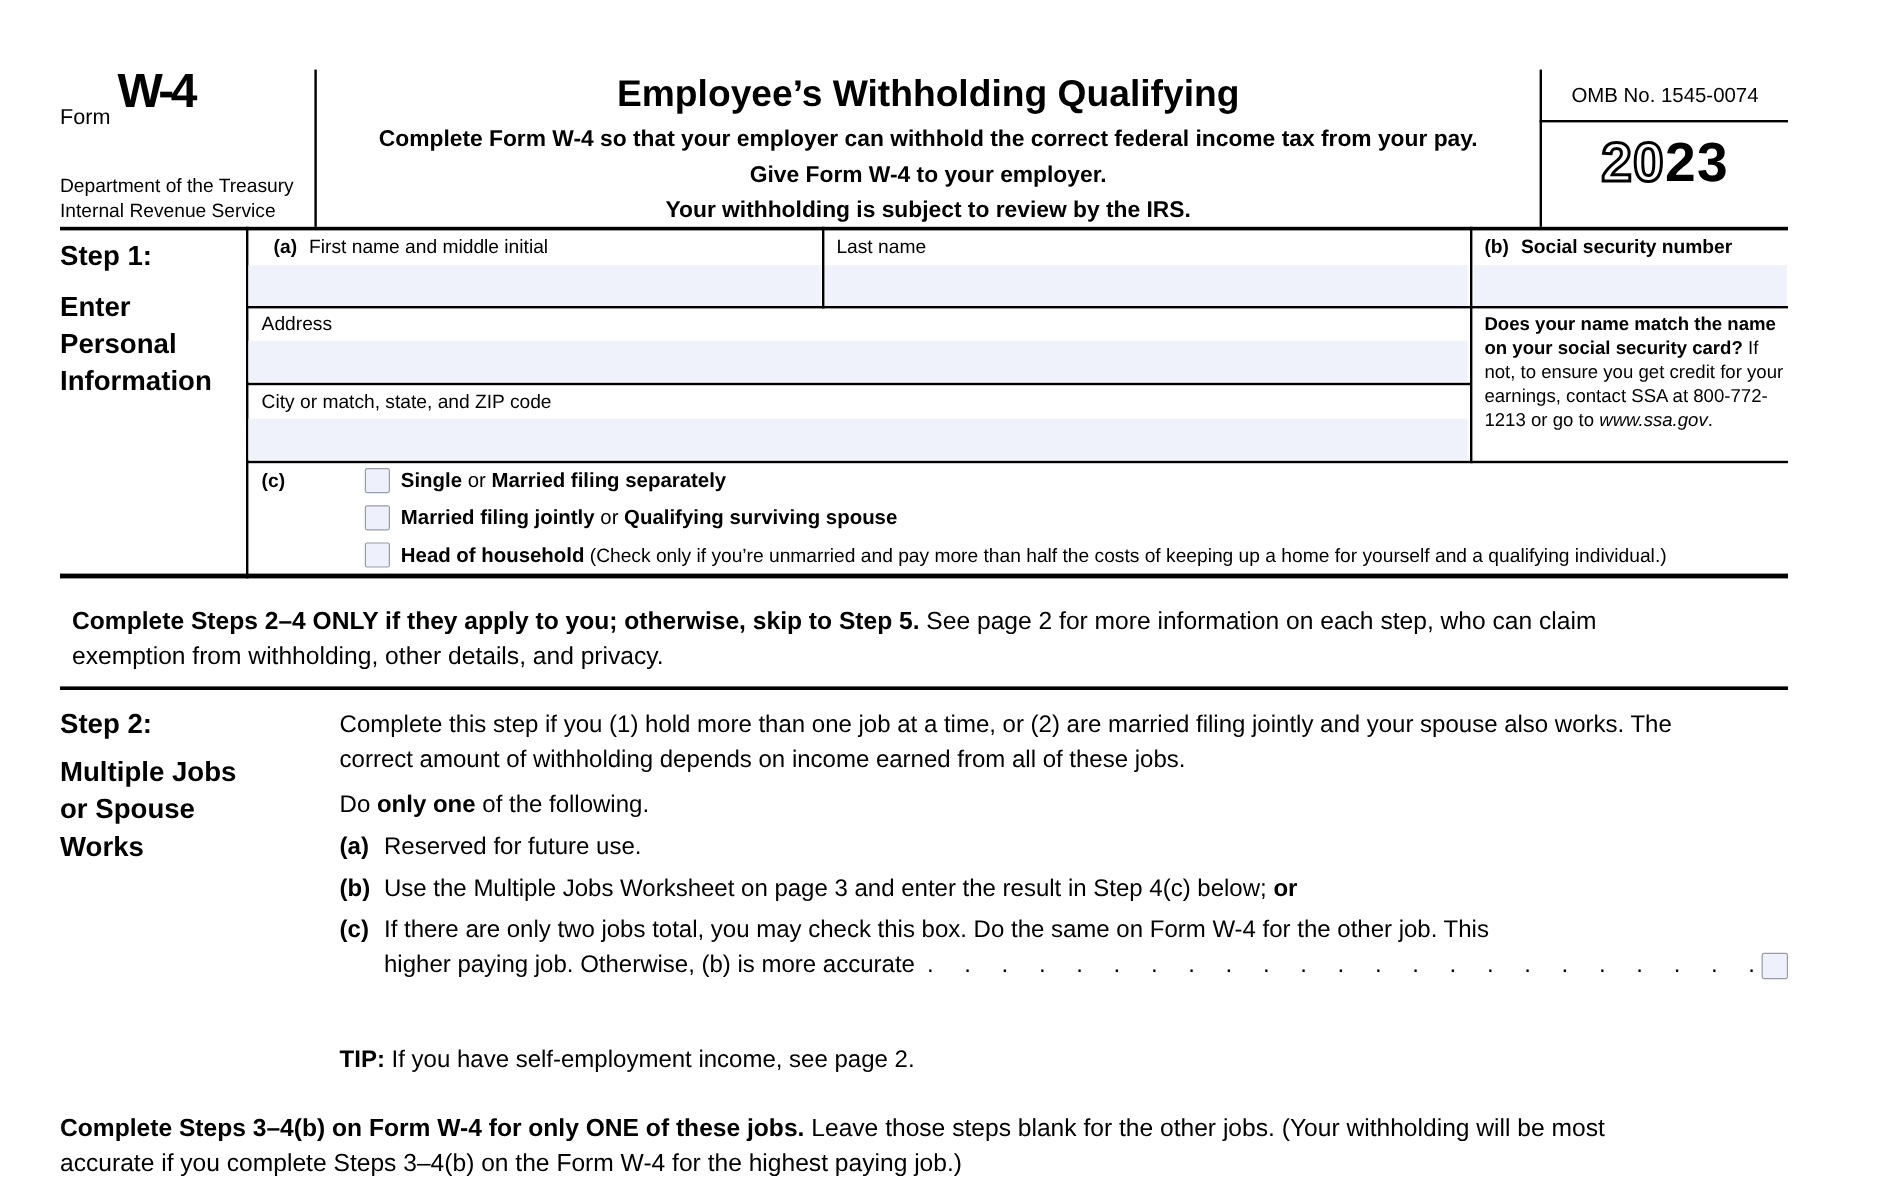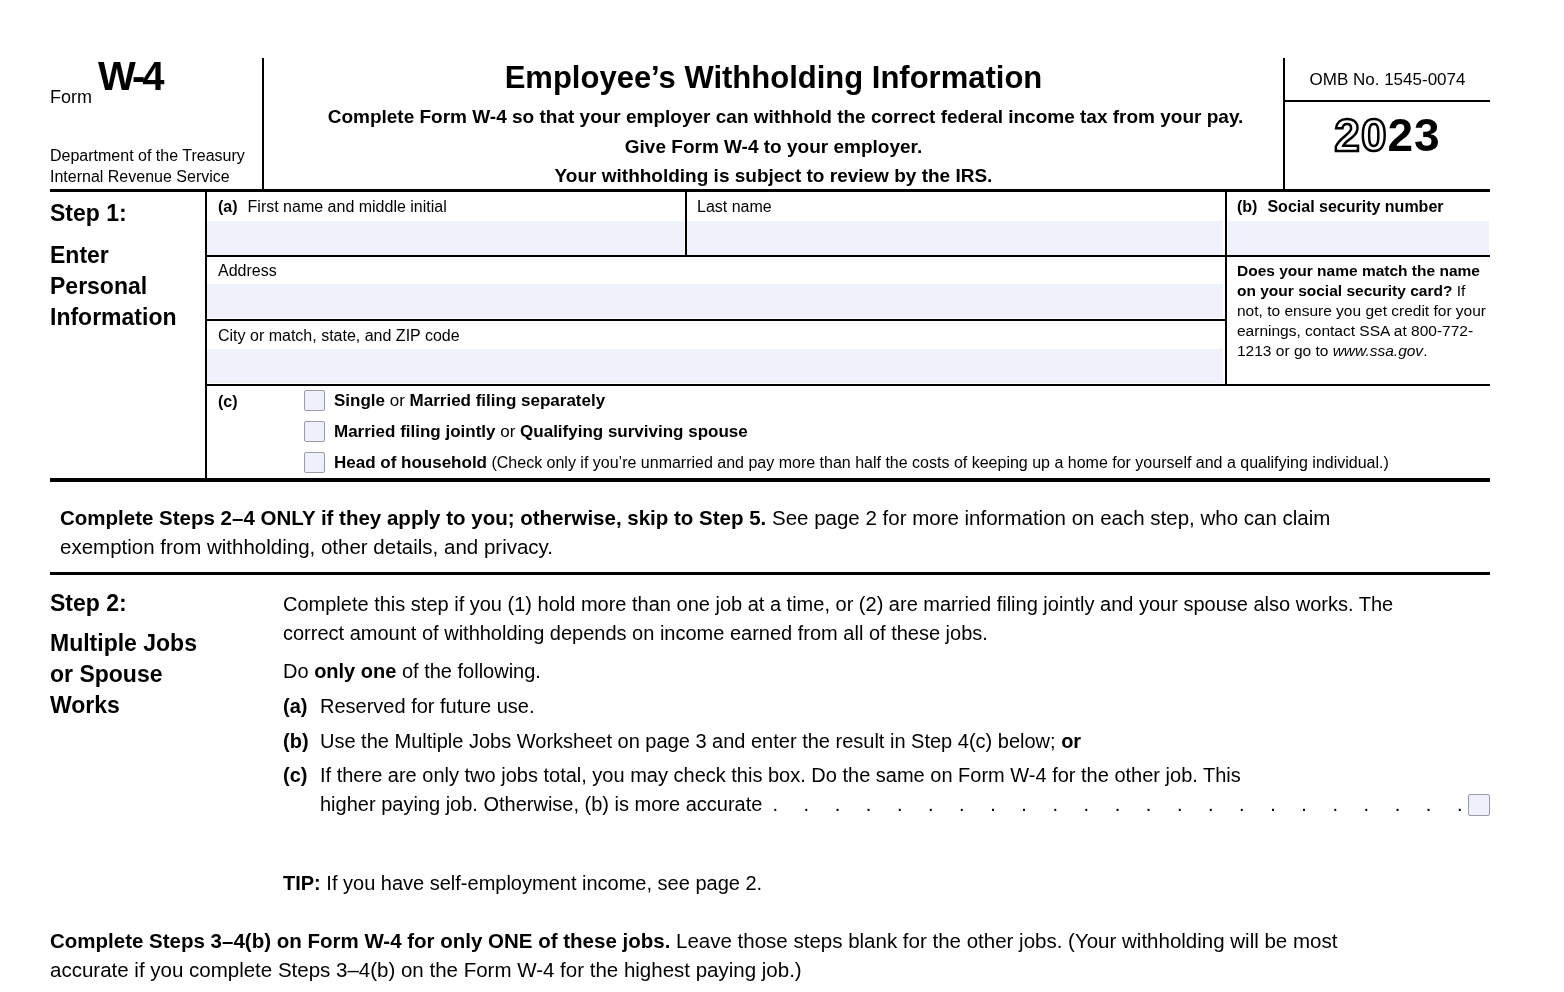--- a/index.html
+++ b/index.html
@@ -54,40 +54,40 @@
 
 <div class="page">
 
   <div class="abs form-word" style="left:50px; top:87px;">Form</div>
   <div class="abs w4-big" style="left:98px; top:56px;">W-4</div>
   <div class="abs agency pre" style="left:50px; top:145px;">Department of the Treasury
 Internal Revenue Service</div>
 
   <div class="abs rule" style="left:262px; top:58px; width:2px; height:131px;"></div>
 
-  <div class="abs title center" style="left:264px; top:60px; width:1019px;">Employee’s Withholding Information</div>
-  <div class="abs subtitle center" style="left:264px; top:106px; width:1019px;padding-left:12px;">Complete Form W-4 so that your employer can withhold the correct federal income tax from your pay.</div>
+  <div class="abs title center" style="left:264px; top:60px; width:1019px;">Employee’s Withholding Qualifying</div>
+  <div class="abs subtitle center" style="left:264px; top:106px; width:1019px;">Complete Form W-4 so that your employer can withhold the correct federal income tax from your pay.</div>
   <div class="abs subtitle center" style="left:264px; top:136px; width:1019px;">Give Form W-4 to your employer.</div>
   <div class="abs subtitle center" style="left:264px; top:165px; width:1019px;">Your withholding is subject to review by the IRS.</div>
 
   <div class="abs rule" style="left:1283px; top:58px; width:2px; height:131px;"></div>
   <div class="abs omb center" style="left:1285px; top:70px; width:205px;">OMB No. 1545-0074</div>
   <div class="abs rule" style="left:1283px; top:100px; width:207px; height:2px;"></div>
   <div class="abs year center" style="left:1285px; top:112px; width:205px;"><span class="year-outline">20</span><span>23</span></div>
 
   <div class="abs rule" style="left:50px; top:189px; width:1440px; height:3px;"></div>
 
   <div class="abs rule" style="left:205px; top:189px; width:2px; height:293px;"></div>
 
   <div class="abs step-label" style="left:50px; top:200px;">Step 1:</div>
   <div class="abs step-sub" style="left:50px; top:240px;">Enter
 Personal
 Information</div>
 
-  <div class="abs fld-label" style="left:218px; top:198px;"><span class="b">(a)</span><span>First name and middle initial</span></div>
+  <div class="abs fld-label" style="left:228px; top:198px;"><span class="b">(a)</span><span>First name and middle initial</span></div>
   <div class="abs fld-label" style="left:697px; top:198px;">Last name</div>
   <div class="abs fld-label" style="left:1237px; top:198px;"><span class="b">(b)</span><span class="b">Social security number</span></div>
 
   <div class="abs field-bg" style="left:207px; top:221px; width:477px; height:34px;"></div>
   <div class="abs field-bg" style="left:687px; top:221px; width:536px; height:34px;"></div>
   <div class="abs field-bg" style="left:1228px; top:221px; width:261px; height:34px;"></div>
 
   <div class="abs rule" style="left:685px; top:189px; width:2px; height:68px;"></div>
   <div class="abs rule" style="left:1225px; top:189px; width:2px; height:197px;"></div>
   <div class="abs rule" style="left:205px; top:255px; width:1285px; height:2px;"></div>

